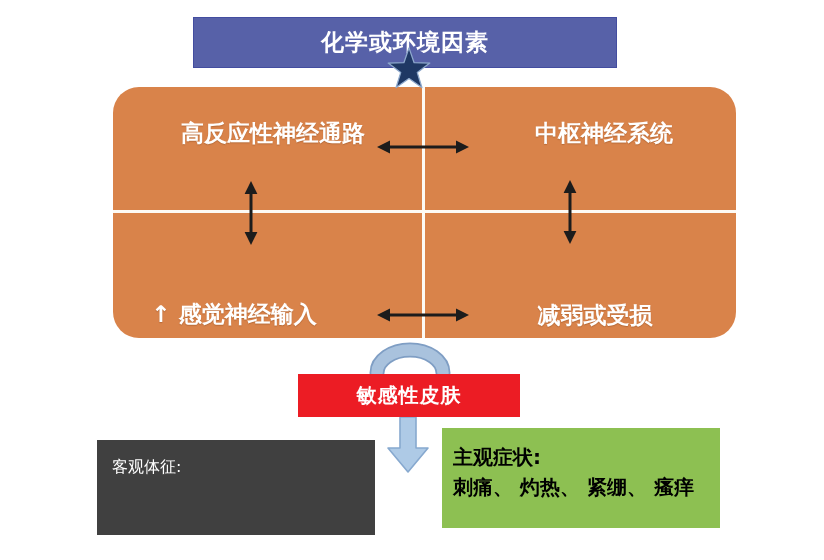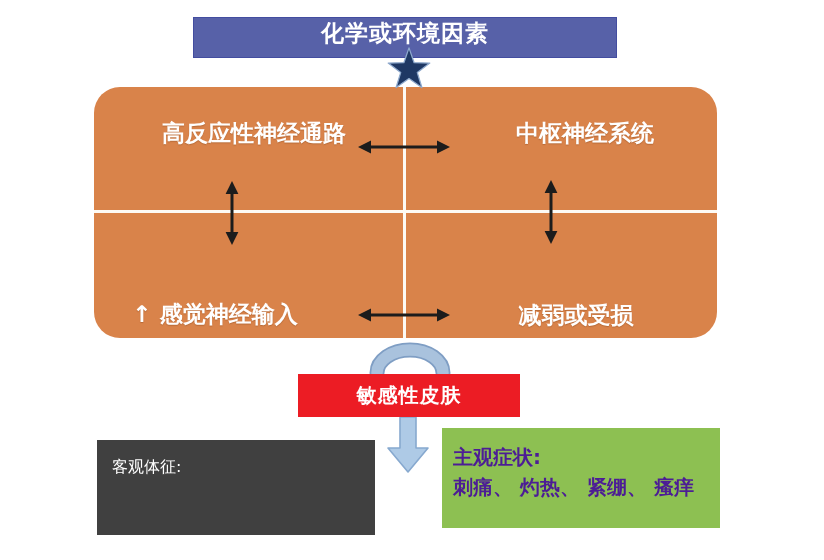--- a/index.html
+++ b/index.html
@@ -8,33 +8,33 @@
     width: 824px;
     height: 560px;
     background: #ffffff;
     overflow: hidden;
     font-family: "DejaVu Sans", "Liberation Sans", sans-serif;
   }
   .abs { position: absolute; }
 
   
   .banner {
-    left: 193px; top: 17px; width: 424px; height: 41px;
+    left: 193px; top: 17px; width: 424px; height: 51px;
     border: 1px solid #434da0;
     box-sizing: border-box;
-    display: flex; justify-content: center;
+    display: flex; align-items: center; justify-content: center;
     color: #ffffff; font-size: 23px; font-weight: bold;
     letter-spacing: 1px;
   }
 
   .star-svg { left: 385px; top: 47px; width: 48px; height: 42px; z-index: 5; }
 
   
   .matrix {
-    left: 94px; top: 87px; width: 623px; height: 251px;
+    left: 113px; top: 87px; width: 623px; height: 251px;
     border-radius: 26px;
   }
   .div-h { left: 0; top: 123px; width: 623px; height: 3px; background: #fdfaf4; }
   .div-v { left: 309px; top: 0; width: 3px; height: 251px; background: #fdfaf4; }
 
   .qlabel {
     color: #ffffff; font-size: 23px; font-weight: bold;
     white-space: nowrap;
     transform: translate(-50%, -50%);
     text-shadow: 0 1px 1px rgba(120,60,20,0.35);
@@ -83,21 +83,21 @@
     box-sizing: border-box;
     padding: 11px 10px 0 15px;
     color: #ffffff; font-size: 16px; font-weight: normal;
     line-height: 31px;
     white-space: nowrap;
   }
   .subjective {
     left: 442px; top: 428px; width: 278px; height: 100px;
     box-sizing: border-box;
     padding: 14px 6px 14px 11px;
-    color: #4c1d95; font-size: 20px; font-weight: bold;
+    color: #000000; font-size: 20px; font-weight: bold;
     line-height: 30px;
     white-space: nowrap;
   }
 </style>
 </head>
 <body>
 
 <div class="canvas">
 
   <div class="abs banner" style="background-color: rgb(87, 97, 168);">

